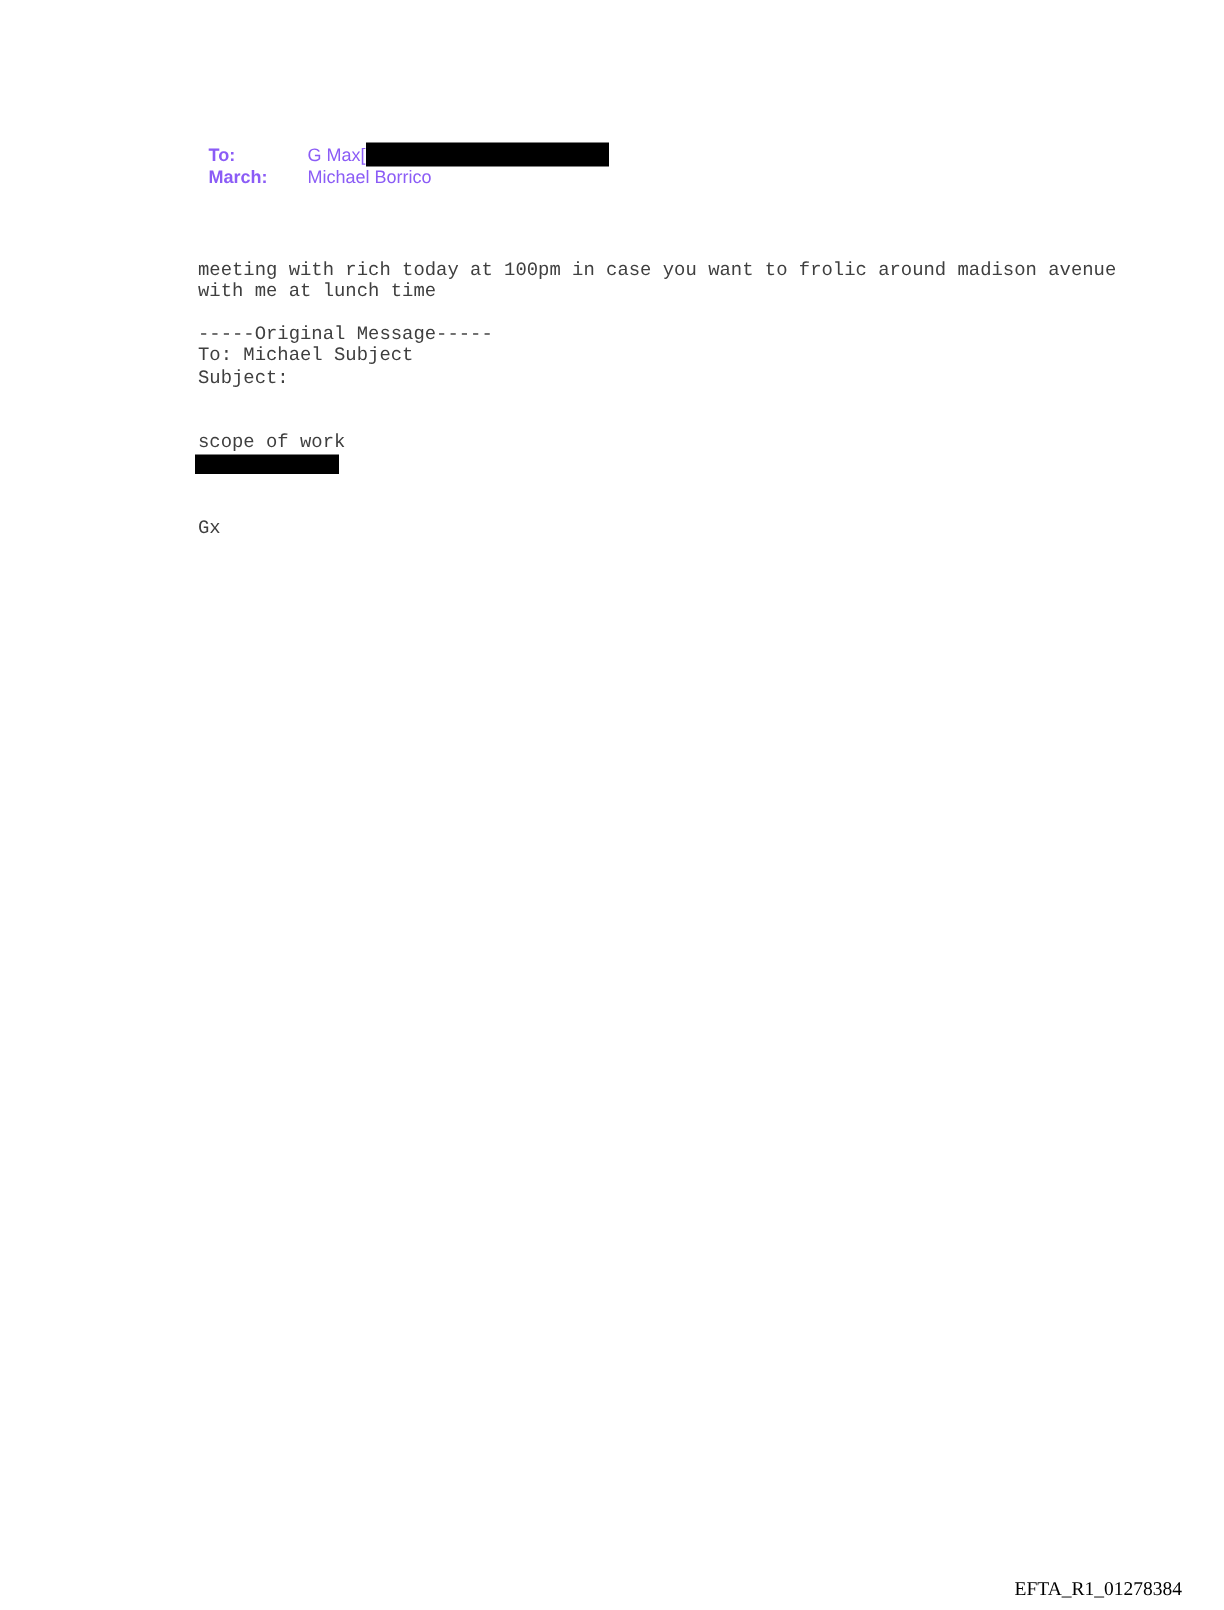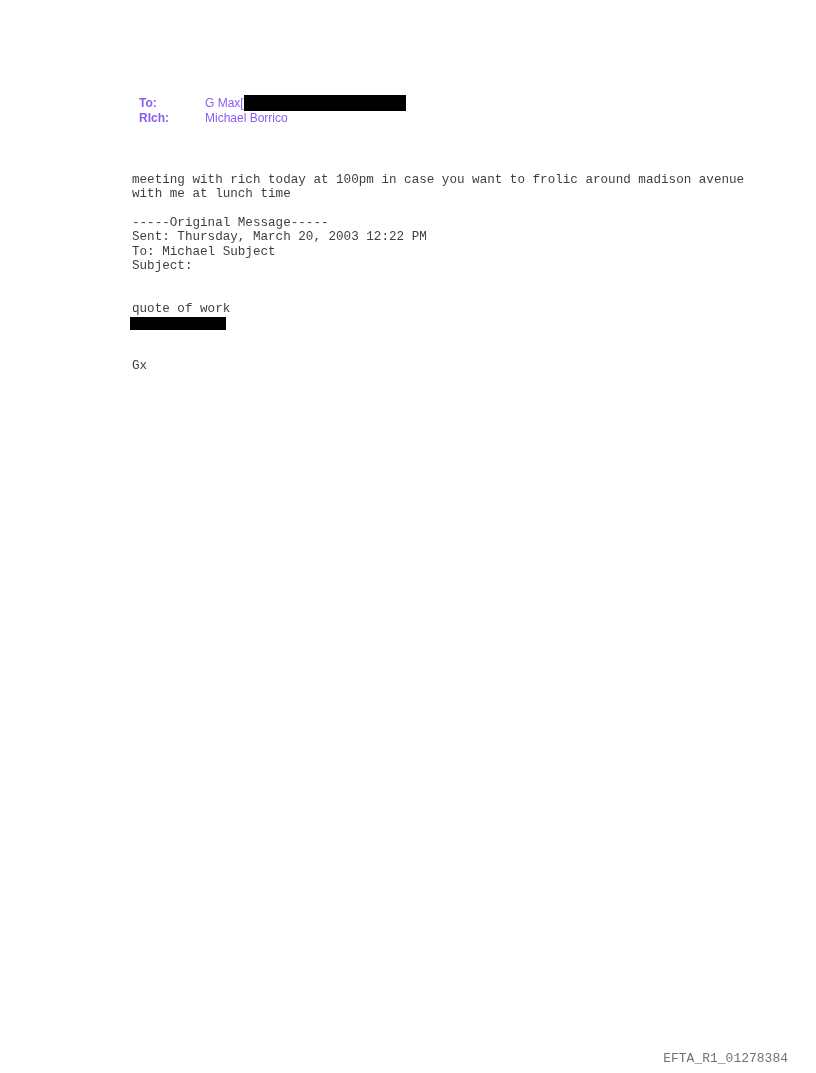--- a/index.html
+++ b/index.html
@@ -67,42 +67,41 @@
     vertical-align:text-top;
     margin-left:-2px;
     margin-top:1px;
   }
   
   .footer{
     position:absolute;
     top:1051px;
     right:28px;
     font-size:13px;
-    color:#737373;
-    font-family:Liberation Mono, monospace;
+    color:#000000;
+    font-family:Liberation Serif, serif;
   }
 </style>
 </head>
 <body>
 
 <div class="page">
   <div class="header" id="header">
       <div class="hrow"><span class="hlabel">To:</span><span class="hvalue">G Max[</span><span class="redact-to"></span></div>
-      <div class="hrow"><span class="hlabel">RIch:</span><span class="hvalue">Michael Borrico</span></div>
+      <div class="hrow"><span class="hlabel">March:</span><span class="hvalue">Michael Borrico</span></div>
     </div>
   <div class="body" id="body">
       <div class="line"><span>meeting with rich today at 100pm in case you want to frolic around madison avenue</span></div>
       <div class="line"><span>with me at lunch time</span></div>
       <div class="line"></div>
       <div class="line"><span>-----Original Message-----</span></div>
-      <div class="line"><span>Sent: Thursday, March 20, 2003 12:22 PM</span></div>
       <div class="line"><span>To: Michael Subject</span></div>
       <div class="line"><span>Subject:</span></div>
       <div class="line"></div>
       <div class="line"></div>
-      <div class="line"><span>quote of work</span></div>
+      <div class="line"><span>scope of work</span></div>
       <div class="line"><span class="redact-solo"></span></div>
       <div class="line"></div>
       <div class="line"></div>
       <div class="line"><span>Gx</span></div>
     </div>
   <div class="footer">EFTA_R1_01278384</div>
 </div>
 
 </body></html>

